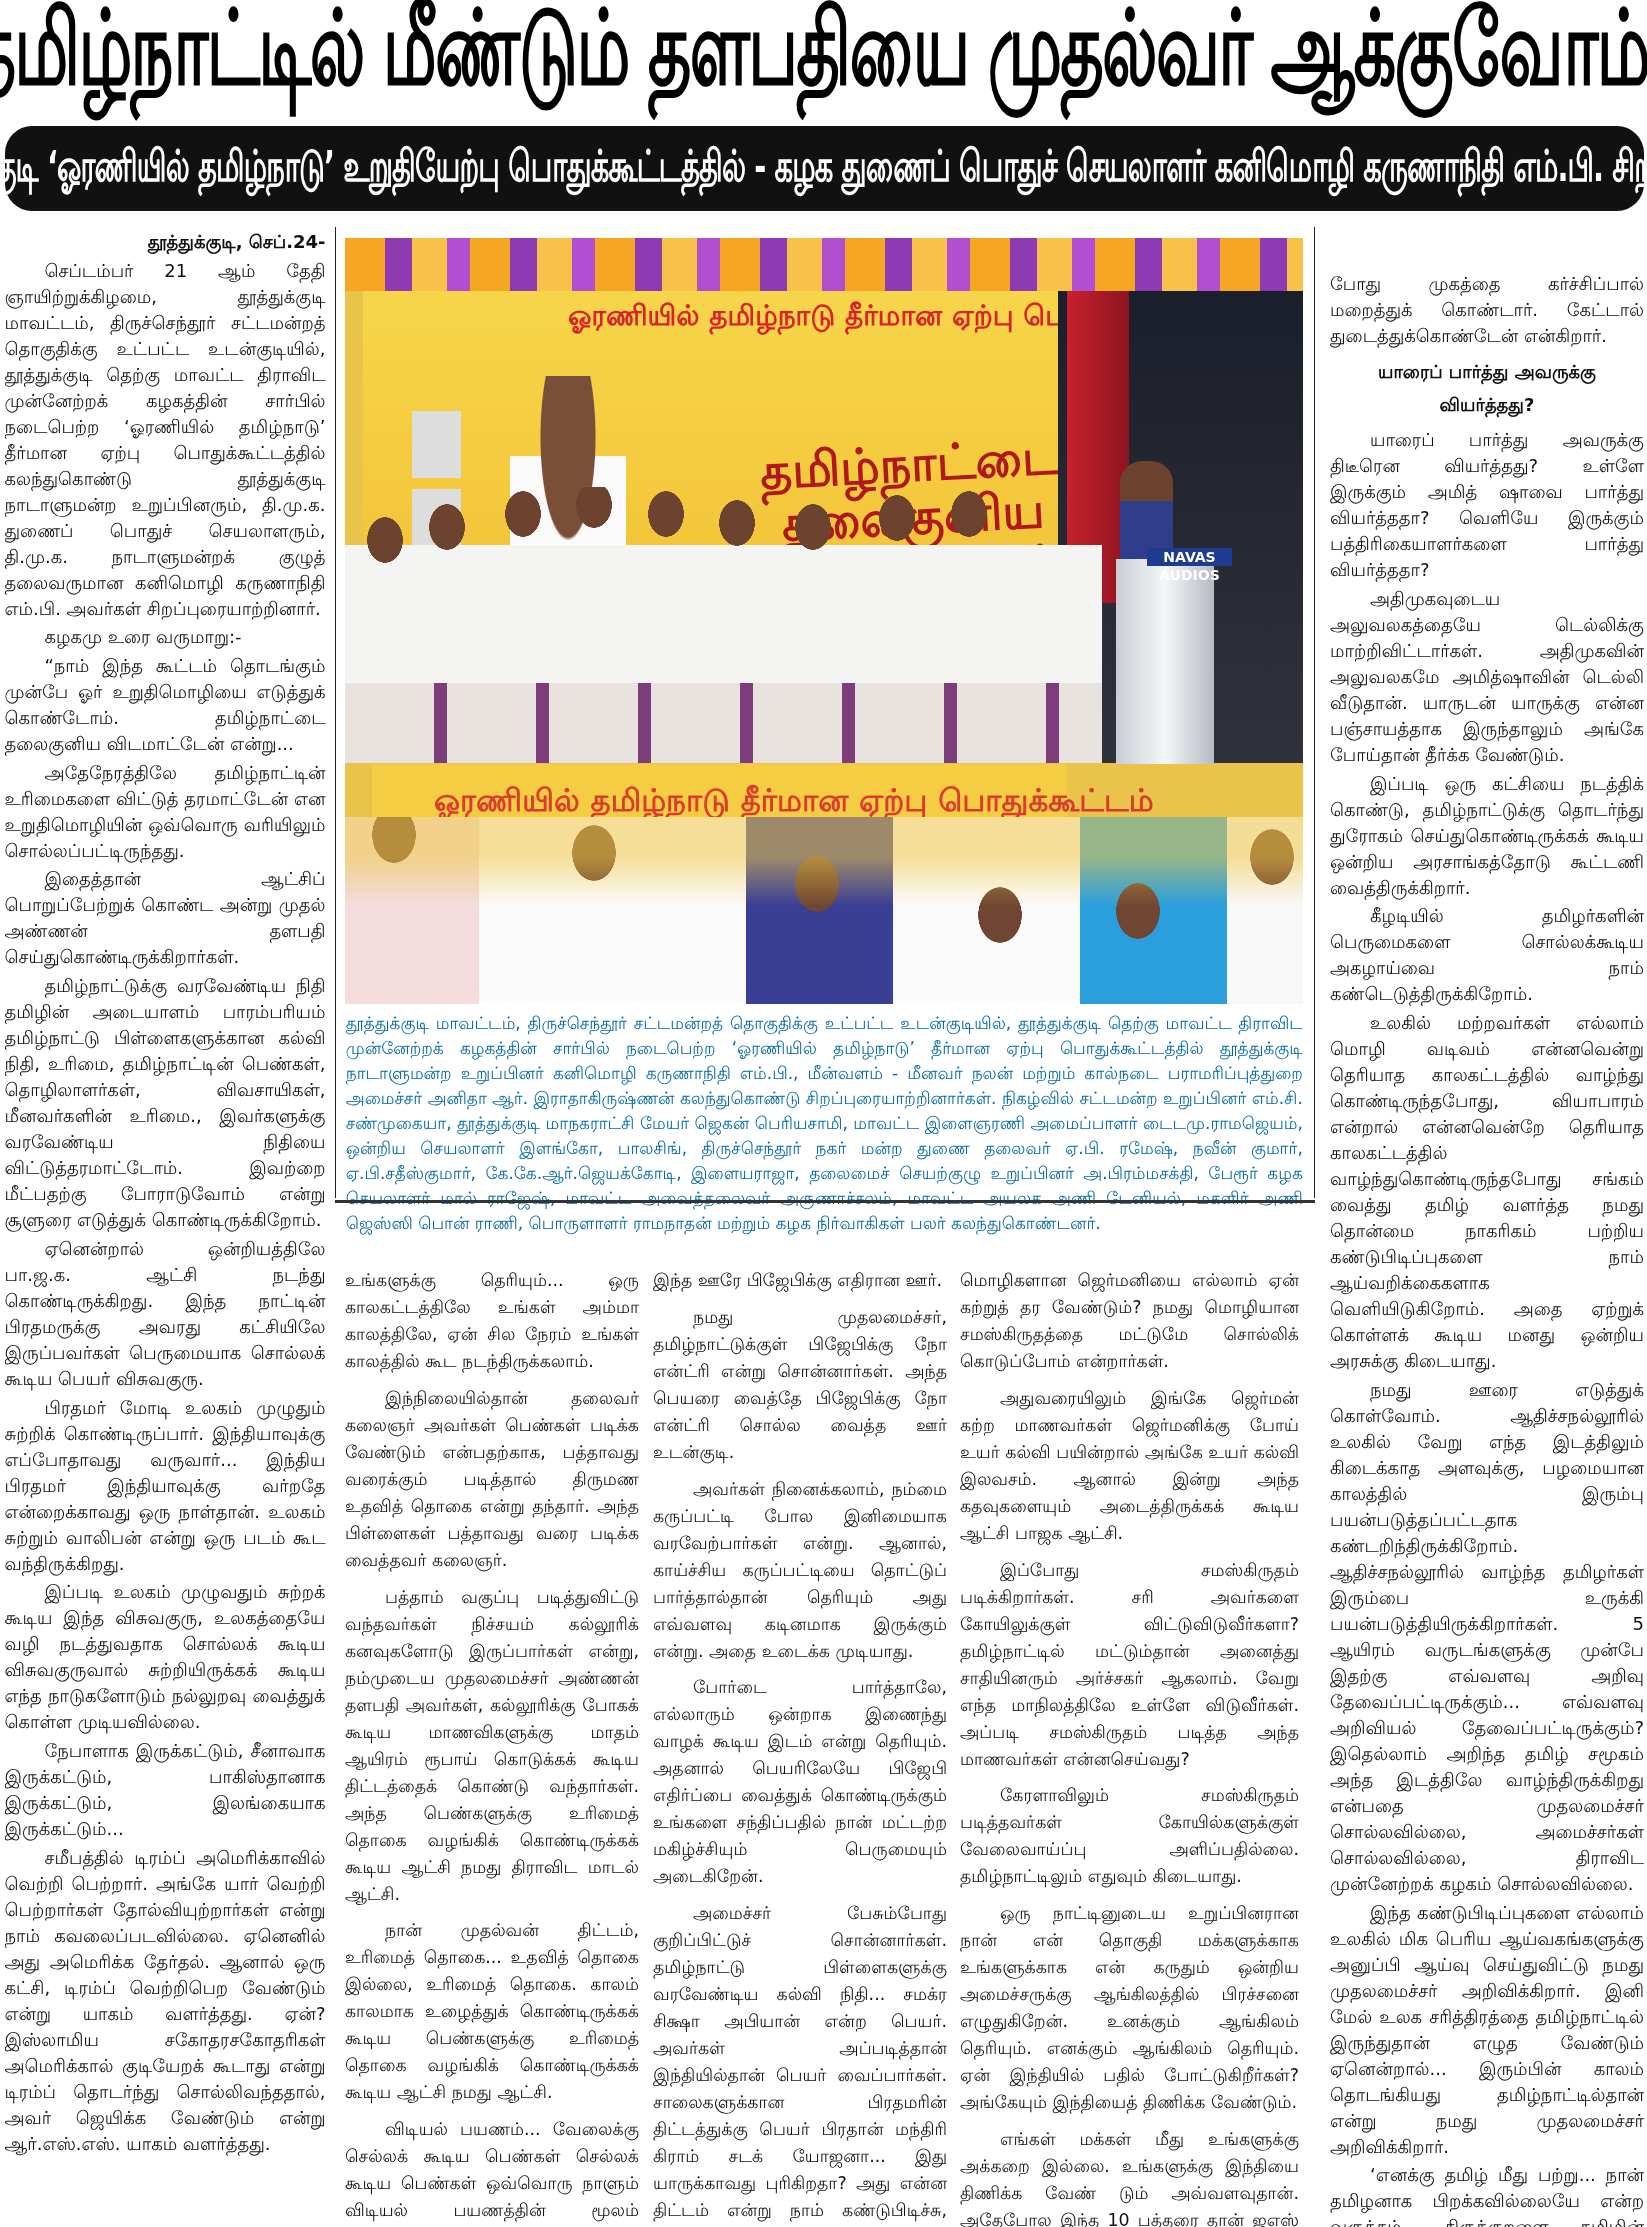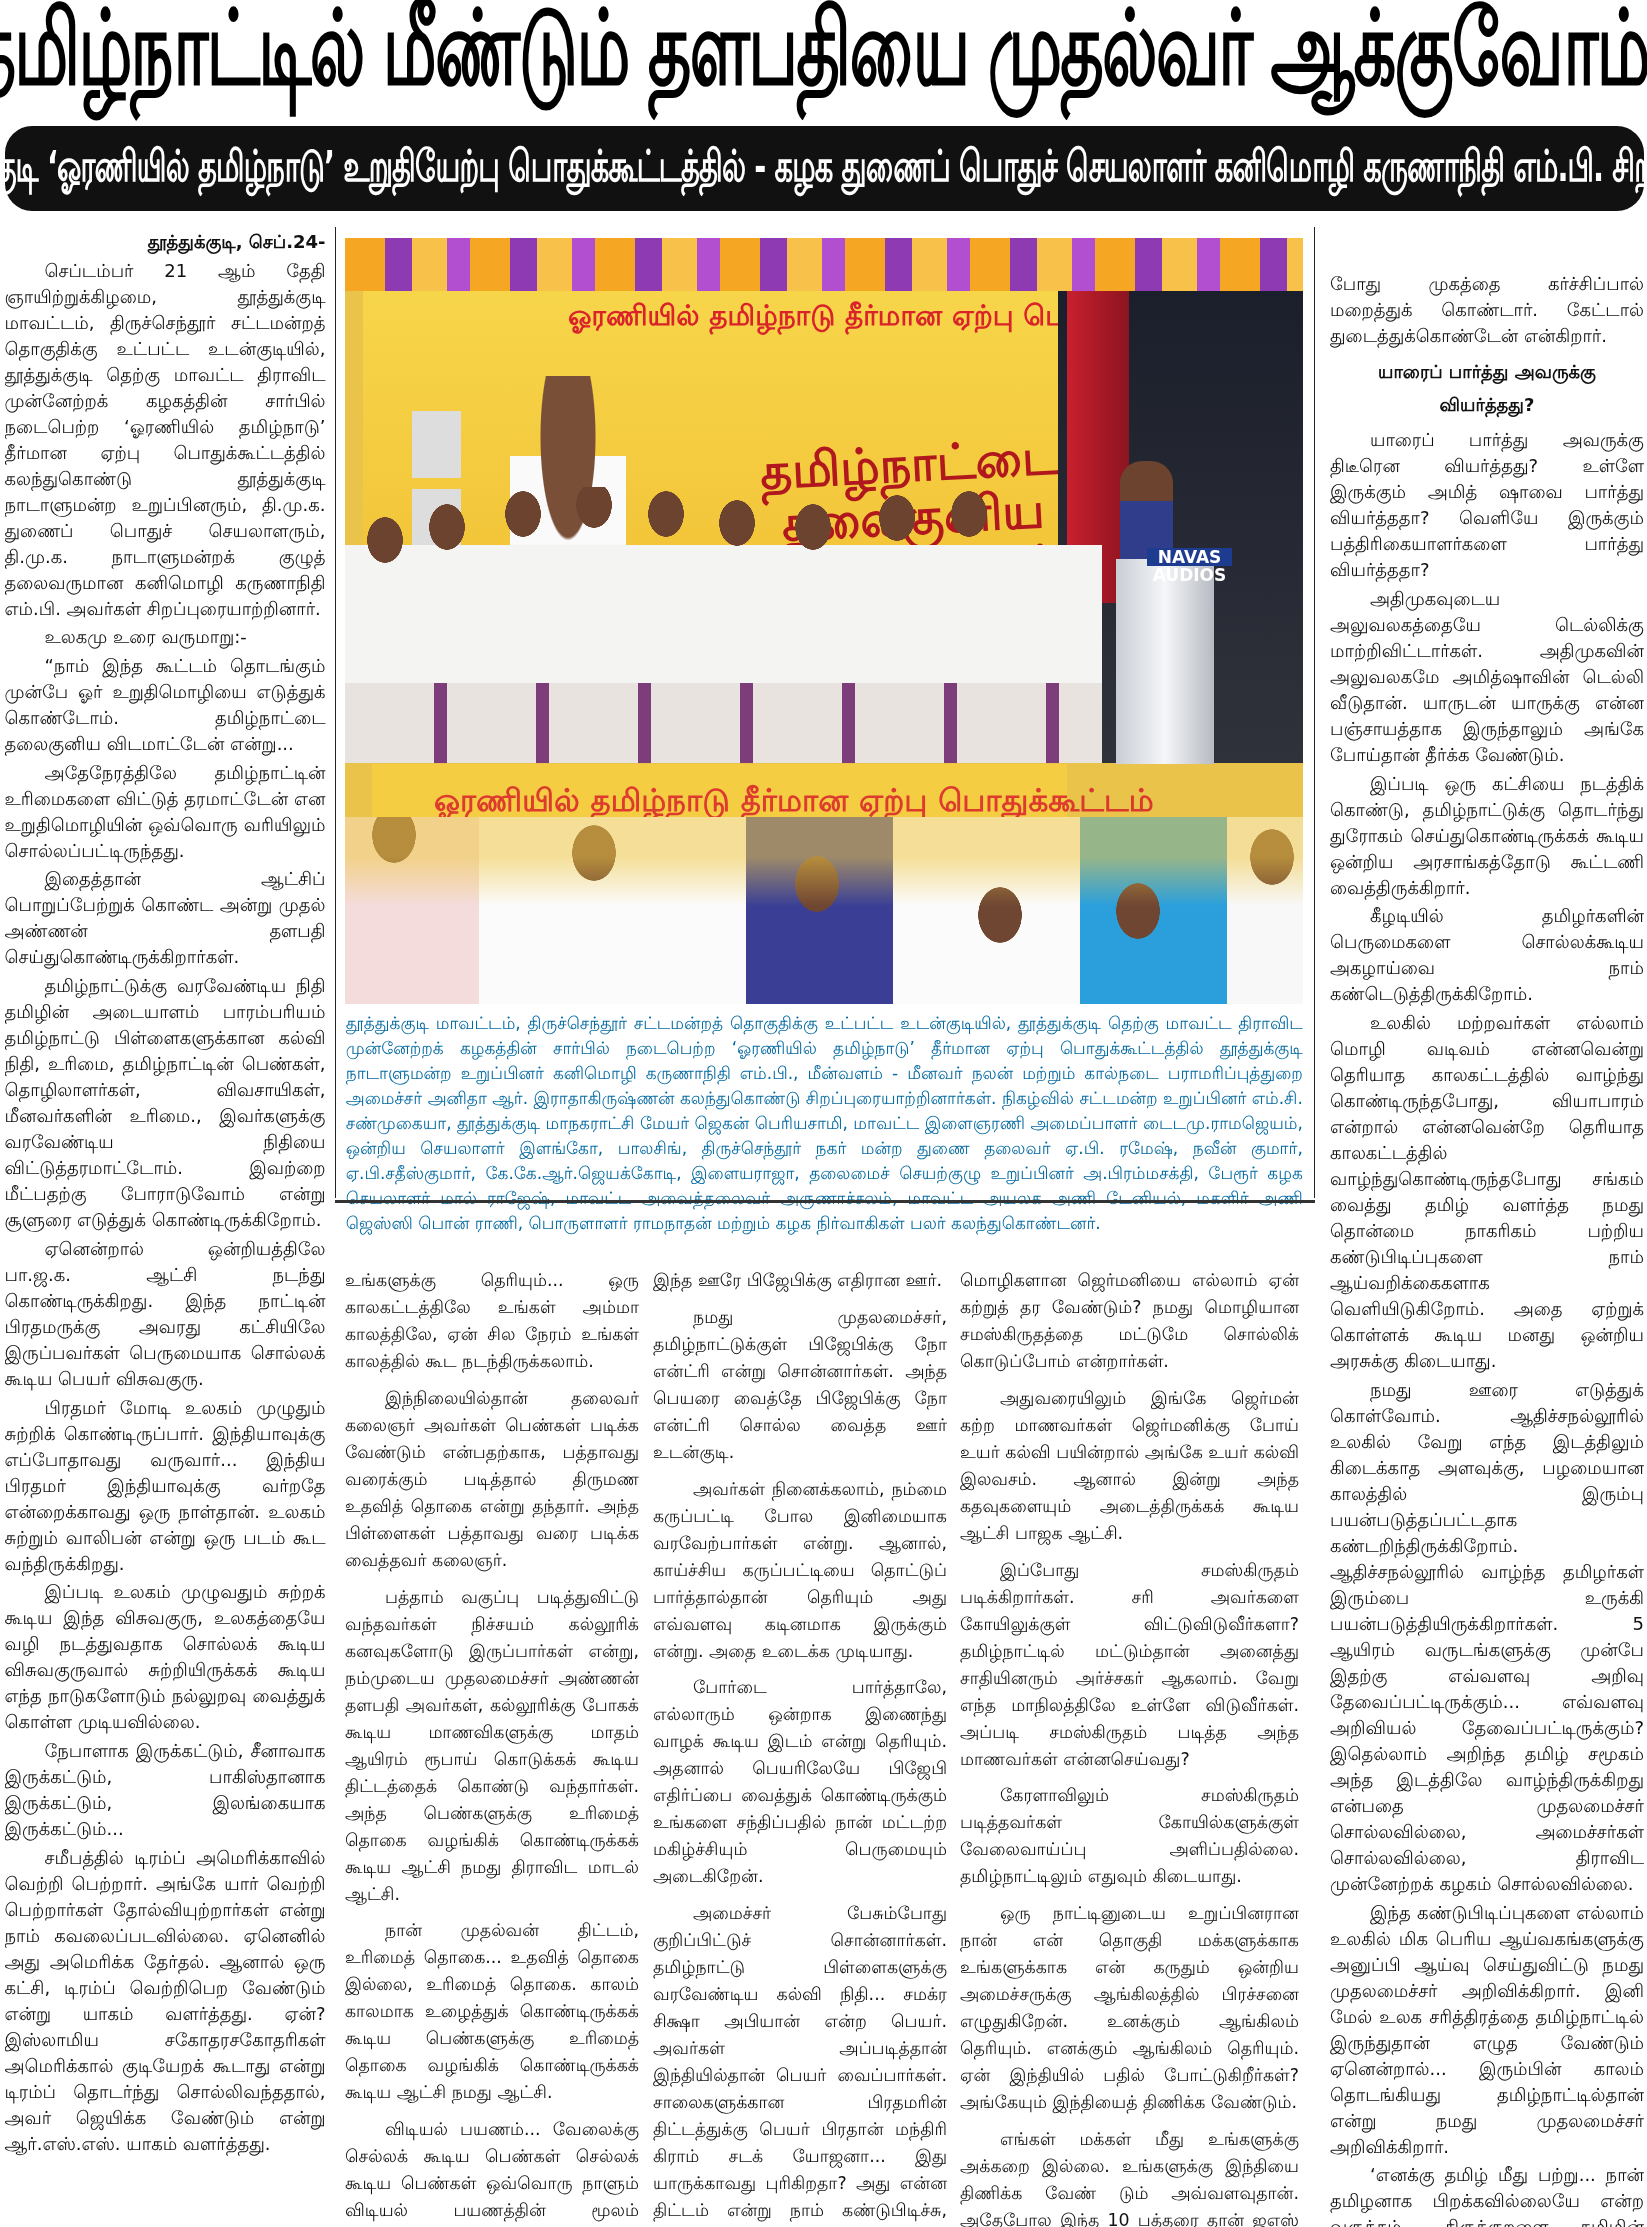--- a/index.html
+++ b/index.html
@@ -39,21 +39,21 @@
      radial-gradient(ellipse 18px 23px at 178px 27px,#6b432e 98%,transparent),
      radial-gradient(ellipse 18px 23px at 249px 18px,#6b432e 98%,transparent),
      radial-gradient(ellipse 18px 23px at 321px 27px,#6b432e 98%,transparent),
      radial-gradient(ellipse 18px 23px at 392px 36px,#6b432e 98%,transparent),
      radial-gradient(ellipse 18px 23px at 468px 40px,#6b432e 98%,transparent),
      radial-gradient(ellipse 18px 23px at 552px 31px,#6b432e 98%,transparent),
      radial-gradient(ellipse 18px 23px at 624px 27px,#6b432e 98%,transparent),
      linear-gradient(180deg,transparent 0 58px,#f4f4f2 58px 232px,#dcdcdc 232px);}
   .speaker{position:absolute;left:775px;top:223px;width:53px;height:303px;background:linear-gradient(180deg,#6b432e 0 40px,#2f3d8a 40px);border-radius:22px 22px 0 0;}
   .podium{position:absolute;left:771px;top:321px;width:98px;height:205px;background:linear-gradient(90deg,#c9cdd4,#f4f6f8,#b6bac2);}
-  .navas{position:absolute;left:802px;top:310px;width:85px;height:18px;background:#1d3c8f;color:#fff;font-size:17px;font-weight:bold;text-align:center;line-height:18px;}
+  .navas{position:absolute;left:802px;top:310px;width:85px;height:18px;background:#1d3c8f;color:#fff;font-size:14px;font-weight:bold;text-align:center;line-height:18px;}
   .chairs{position:absolute;left:0;top:445px;width:757px;height:80px;background:repeating-linear-gradient(90deg,#e8e3df 0 89px,#7d3c7a 89px 102px);}
   .banner2{position:absolute;left:27px;top:526px;width:695px;height:71px;background:#f5cd43;}
   .banner2 span{position:absolute;left:62px;top:18px;font-size:31px;font-weight:bold;color:#d9222a;white-space:nowrap;opacity:.85;}
   .oath{position:absolute;left:0;top:579px;width:958px;height:187px;background:
      radial-gradient(ellipse 22px 28px at 49px 18px,#6f4632 98%,transparent),
      radial-gradient(ellipse 22px 28px at 249px 36px,#6f4632 98%,transparent),
      radial-gradient(ellipse 22px 28px at 472px 67px,#6f4632 98%,transparent),
      radial-gradient(ellipse 22px 28px at 655px 98px,#6f4632 98%,transparent),
      radial-gradient(ellipse 22px 28px at 793px 94px,#6f4632 98%,transparent),
      radial-gradient(ellipse 22px 28px at 927px 40px,#6f4632 98%,transparent),
@@ -67,21 +67,21 @@
   <span>தமிழ்நாட்டில் மீண்டும் தளபதியை முதல்வர் ஆக்குவோம்!</span>
 </div>
 
 <div class="subbar">
   <span>தூத்துக்குடி ‘ஓரணியில் தமிழ்நாடு’ உறுதியேற்பு பொதுக்கூட்டத்தில் - கழக துணைப் பொதுச் செயலாளர் கனிமொழி கருணாநிதி எம்.பி. சிறப்புரை!</span>
 </div>
 
 <div class="col colL">
   <p class="dateline">தூத்துக்குடி, செப்.24-</p>
   <p class="lead">செப்டம்பர் 21 ஆம் தேதி ஞாயிற்றுக்கிழமை, தூத்துக்குடி மாவட்டம், திருச்செந்தூர் சட்டமன்றத் தொகுதிக்கு உட்பட்ட உடன்குடியில், தூத்துக்குடி தெற்கு மாவட்ட திராவிட முன்னேற்றக் கழகத்தின் சார்பில் நடைபெற்ற ‘ஓரணியில் தமிழ்நாடு’ தீர்மான ஏற்பு பொதுக்கூட்டத்தில் கலந்துகொண்டு தூத்துக்குடி நாடாளுமன்ற உறுப்பினரும், தி.மு.க. துணைப் பொதுச் செயலாளரும், தி.மு.க. நாடாளுமன்றக் குழுத் தலைவருமான கனிமொழி கருணாநிதி எம்.பி. அவர்கள் சிறப்புரையாற்றினார்.</p>
-  <p>உலகமு உரை வருமாறு:-</p>
+  <p>கழகமு உரை வருமாறு:-</p>
   <p>“நாம் இந்த கூட்டம் தொடங்கும் முன்பே ஓர் உறுதிமொழியை எடுத்துக் கொண்டோம். தமிழ்நாட்டை தலைகுனிய விடமாட்டேன் என்று...</p>
   <p>அதேநேரத்திலே தமிழ்நாட்டின் உரிமைகளை விட்டுத் தரமாட்டேன் என உறுதிமொழியின் ஒவ்வொரு வரியிலும் சொல்லப்பட்டிருந்தது.</p>
   <p>இதைத்தான் ஆட்சிப் பொறுப்பேற்றுக் கொண்ட அன்று முதல் அண்ணன் தளபதி செய்துகொண்டிருக்கிறார்கள்.</p>
   <p>தமிழ்நாட்டுக்கு வரவேண்டிய நிதி தமிழின் அடையாளம் பாரம்பரியம் தமிழ்நாட்டு பிள்ளைகளுக்கான கல்வி நிதி, உரிமை, தமிழ்நாட்டின் பெண்கள், தொழிலாளர்கள், விவசாயிகள், மீனவர்களின் உரிமை., இவர்களுக்கு வரவேண்டிய நிதியை விட்டுத்தரமாட்டோம். இவற்றை மீட்பதற்கு போராடுவோம் என்று சூளுரை எடுத்துக் கொண்டிருக்கிறோம்.</p>
   <p>ஏனென்றால் ஒன்றியத்திலே பா.ஜ.க. ஆட்சி நடந்து கொண்டிருக்கிறது. இந்த நாட்டின் பிரதமருக்கு அவரது கட்சியிலே இருப்பவர்கள் பெருமையாக சொல்லக் கூடிய பெயர் விசுவகுரு.</p>
   <p>பிரதமர் மோடி உலகம் முழுதும் சுற்றிக் கொண்டிருப்பார். இந்தியாவுக்கு எப்போதாவது வருவார்... இந்திய பிரதமர் இந்தியாவுக்கு வர்றதே என்றைக்காவது ஒரு நாள்தான். உலகம் சுற்றும் வாலிபன் என்று ஒரு படம் கூட வந்திருக்கிறது.</p>
   <p>இப்படி உலகம் முழுவதும் சுற்றக் கூடிய இந்த விசுவகுரு, உலகத்தையே வழி நடத்துவதாக சொல்லக் கூடிய விசுவகுருவால் சுற்றியிருக்கக் கூடிய எந்த நாடுகளோடும் நல்லுறவு வைத்துக் கொள்ள முடியவில்லை.</p>
   <p>நேபாளாக இருக்கட்டும், சீனாவாக இருக்கட்டும், பாகிஸ்தானாக இருக்கட்டும், இலங்கையாக இருக்கட்டும்...</p>
   <p>சமீபத்தில் டிரம்ப் அமெரிக்காவில் வெற்றி பெற்றார். அங்கே யார் வெற்றி பெற்றார்கள் தோல்வியுற்றார்கள் என்று நாம் கவலைப்படவில்லை. ஏனெனில் அது அமெரிக்க தேர்தல். ஆனால் ஒரு கட்சி, டிரம்ப் வெற்றிபெற வேண்டும் என்று யாகம் வளர்த்தது. ஏன்? இஸ்லாமிய சகோதரசகோதரிகள் அமெரிக்கால் குடியேறக் கூடாது என்று டிரம்ப் தொடர்ந்து சொல்லிவந்ததால், அவர் ஜெயிக்க வேண்டும் என்று ஆர்.எஸ்.எஸ். யாகம் வளர்த்தது.</p>
 

